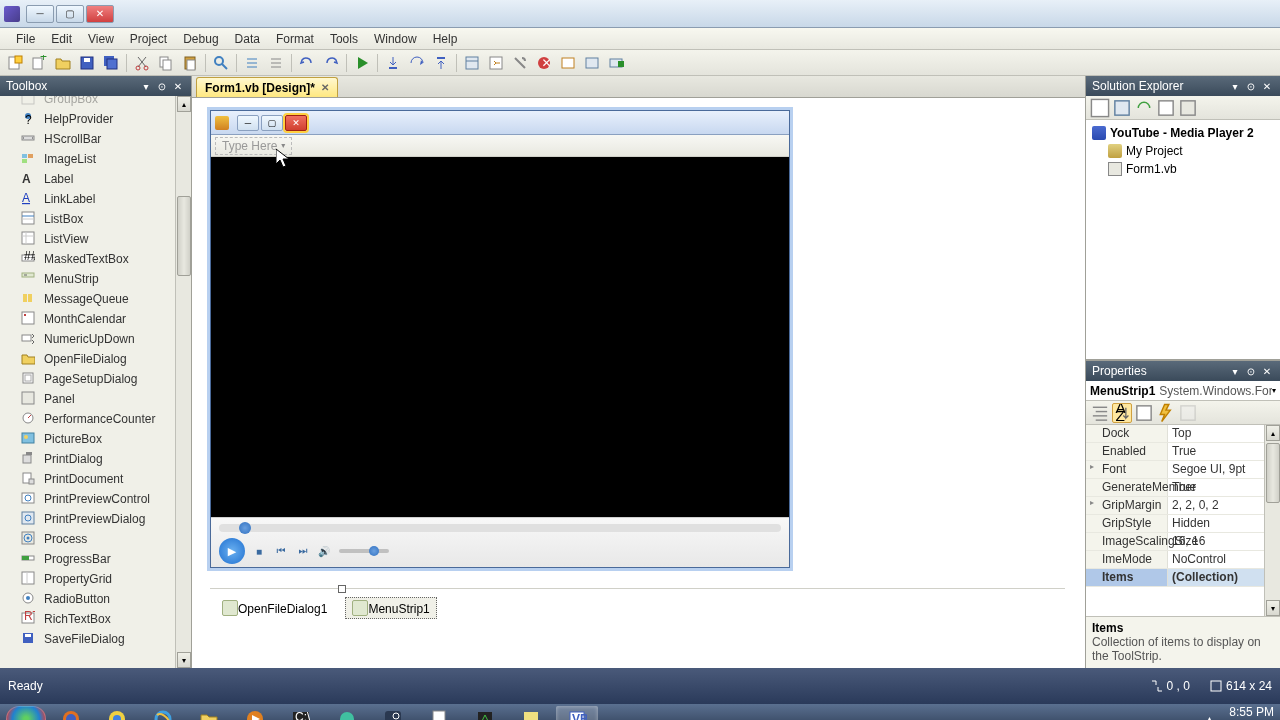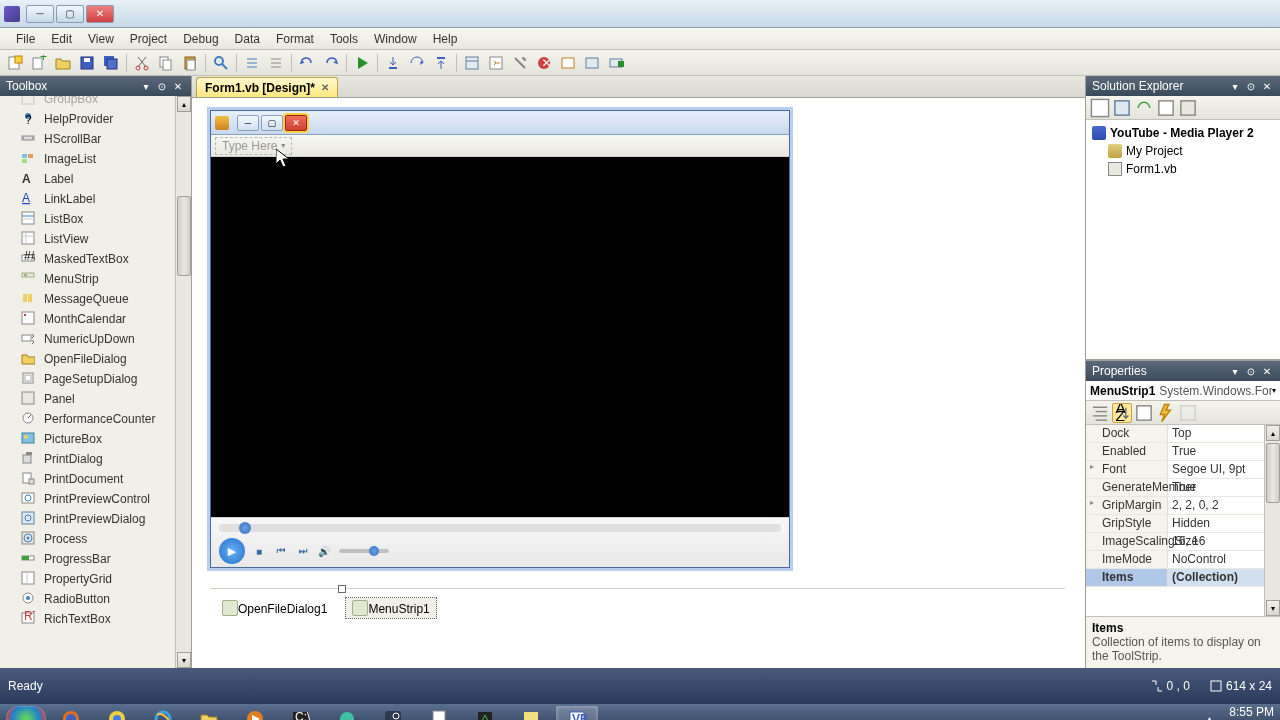--- a/index.html
+++ b/index.html
@@ -557,20 +557,29 @@
         </div>
       <div class="toolbox-item">
           <span class="ti-icon">
             <svg viewBox="0 0 14 14">
               <rect x="1" y="2" width="12" height="10" fill="#fff" stroke="#888"></rect>
               <text x="3" y="9" font-size="6" fill="#c04040">RT</text>
             </svg>
           </span>
           <span>RichTextBox</span>
         </div>
+      <div class="toolbox-item">
+          <span class="ti-icon">
+            <svg viewBox="0 0 14 14">
+              <rect x="2" y="2" width="10" height="10" fill="#4060c0"></rect>
+              <rect x="4" y="3" width="6" height="3" fill="#fff"></rect>
+            </svg>
+          </span>
+          <span>SaveFileDialog</span>
+        </div>
       <div class="toolbox-scrollbar">
         <div class="arr up">▴</div>
         <div class="thumb"></div>
         <div class="arr dn">▾</div>
       </div>
     </div>
   </div>
 
   <div class="designer">
     <div class="tab-strip">

